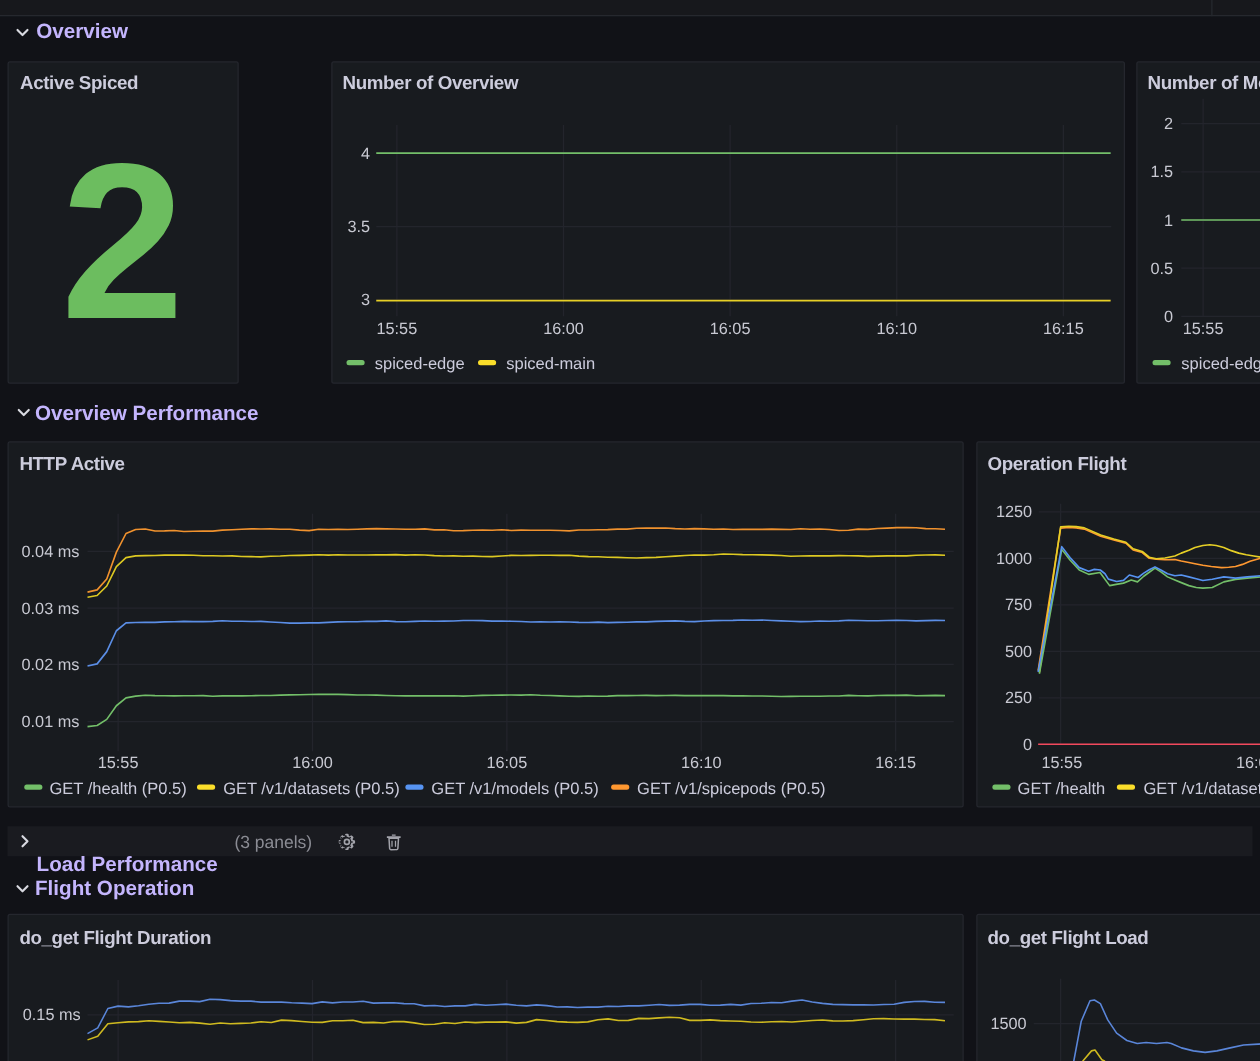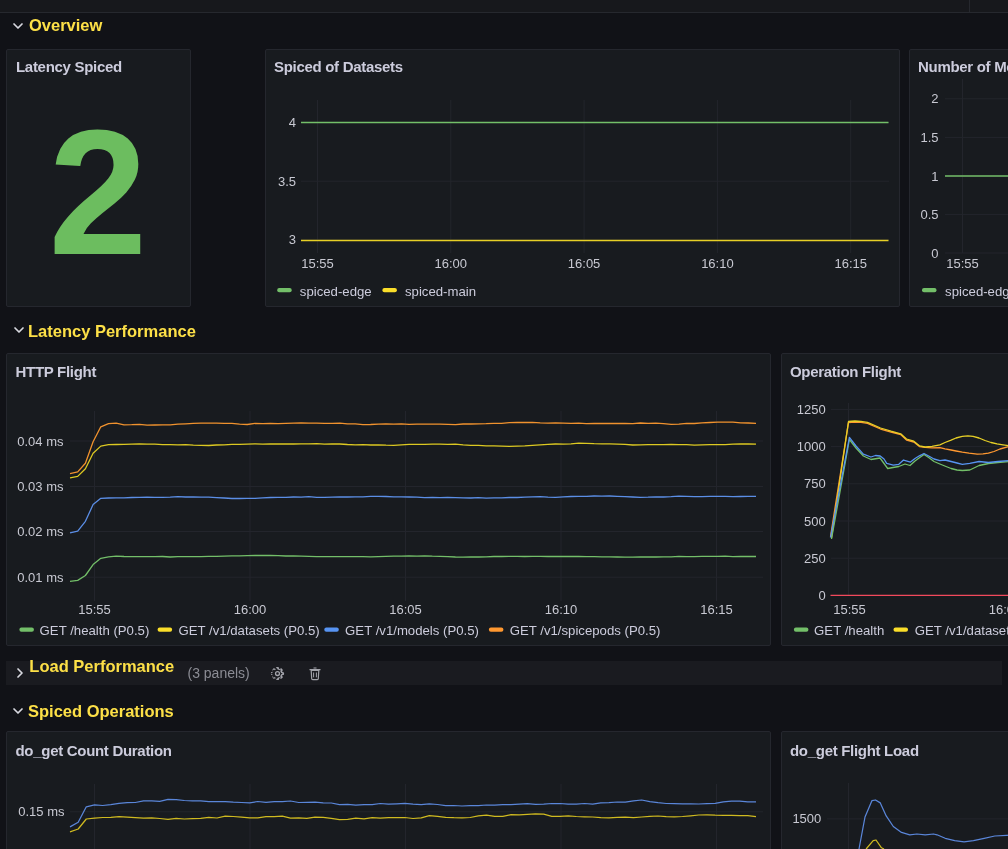--- a/index.html
+++ b/index.html
@@ -1,34 +1,34 @@
 <!DOCTYPE html>
 <html><head><meta charset="utf-8"><style>
 *{margin:0;padding:0;box-sizing:border-box}
 html,body{width:1008px;height:849px;background:#111217;overflow:hidden;
 font-family:"Liberation Sans",sans-serif}
 .panel{position:absolute;background:#181b1f;border:1px solid #25272e;border-radius:2px}
 .pt{position:absolute;font-size:15px;font-weight:700;color:#ccccdc;white-space:nowrap;letter-spacing:-0.3px}
-.sec{position:absolute;font-size:16.5px;font-weight:700;color:#fde047;line-height:1.117;white-space:nowrap}
+.sec{position:absolute;font-size:16.5px;font-weight:700;color:#c4b5fd;line-height:1.117;white-space:nowrap}
 svg{position:absolute;left:0;top:0;overflow:visible}
 svg text{font-family:"Liberation Sans",sans-serif;fill:#c8c9d2;font-size:13px}
 svg text.lg{font-size:13.2px;fill:#ccccdc}
 </style></head><body>
 <div style="position:absolute;left:0;top:0;width:1008px;height:13px;background:#17181c;border-bottom:1px solid #26282e"></div>
 <div style="position:absolute;left:969px;top:0;width:1px;height:13px;background:#26282e"></div>
 
 <svg style="left:13.2px;top:22.5px" width="10" height="7">
     <polyline points="1,1 5,5 9,1" fill="none" stroke="#d8d9e0" stroke-width="1.7" stroke-linecap="round" stroke-linejoin="round"></polyline>
   </svg>
 <div class="sec" style="left:29px;top:16.4px">Overview</div>
 <div class="panel" style="left:6px;top:49px;width:184.5px;height:258px"></div>
-<div class="pt" style="left:16px;top:58px">Latency Spiced</div>
+<div class="pt" style="left:16px;top:58px">Active Spiced</div>
 <div style="position:absolute;left:6px;top:117px;width:184px;text-align:center;font-size:177.7px;font-weight:700;line-height:151px;color:#6cbd5f">2</div>
 <div class="panel" style="left:264.5px;top:49px;width:635.5px;height:258px"></div>
-<div class="pt" style="left:274.0px;top:58px">Spiced of Datasets</div>
+<div class="pt" style="left:274.0px;top:58px">Number of Overview</div>
 <svg style="left:264.5px;top:49px" width="636" height="258">
     <line x1="52.5" y1="51" x2="52.5" y2="204" stroke="#23252c"></line>
     <line x1="185.8" y1="51" x2="185.8" y2="204" stroke="#23252c"></line>
     <line x1="319.1" y1="51" x2="319.1" y2="204" stroke="#23252c"></line>
     <line x1="452.4" y1="51" x2="452.4" y2="204" stroke="#23252c"></line>
     <line x1="585.7" y1="51" x2="585.7" y2="204" stroke="#23252c"></line>
     <line x1="36" y1="73.5" x2="624" y2="73.5" stroke="#23252c"></line>
     <text x="31" y="78.0" text-anchor="end">4</text>
     <line x1="36" y1="132.2" x2="624" y2="132.2" stroke="#23252c"></line>
     <text x="31" y="136.7" text-anchor="end">3.5</text>
@@ -61,23 +61,23 @@
     <line x1="36" y1="204" x2="130" y2="204" stroke="#23252c"></line>
     <text x="29.5" y="208.5" text-anchor="end">0</text>
     <text x="53.5" y="218.5" text-anchor="middle">15:55</text>
     <polyline points="36,127 130,127" fill="none" stroke="#73bf69" stroke-width="1.3"></polyline>
     <rect x="13" y="239" width="14.5" height="4.2" rx="2" fill="#73bf69"></rect>
     <text class="lg" x="36.1" y="246.5">spiced-edge</text>
   </svg>
 <svg style="left:13.5px;top:327.0px" width="10" height="7">
     <polyline points="1,1 5,5 9,1" fill="none" stroke="#d8d9e0" stroke-width="1.7" stroke-linecap="round" stroke-linejoin="round"></polyline>
   </svg>
-<div class="sec" style="left:28px;top:321.8px">Latency Performance</div>
+<div class="sec" style="left:28px;top:321.8px">Overview Performance</div>
 <div class="panel" style="left:6px;top:353px;width:765px;height:292.5px"></div>
-<div class="pt" style="left:15.5px;top:362.9px">HTTP Flight</div>
+<div class="pt" style="left:15.5px;top:362.9px">HTTP Active</div>
 <svg style="left:6px;top:353px" width="765" height="292">
     <line x1="88.5" y1="58" x2="88.5" y2="248" stroke="#23252c"></line>
     <line x1="244" y1="58" x2="244" y2="248" stroke="#23252c"></line>
     <line x1="399.5" y1="58" x2="399.5" y2="248" stroke="#23252c"></line>
     <line x1="555" y1="58" x2="555" y2="248" stroke="#23252c"></line>
     <line x1="710.5" y1="58" x2="710.5" y2="248" stroke="#23252c"></line>
     <line x1="64" y1="88" x2="757" y2="88" stroke="#23252c"></line>
     <text x="57.5" y="92.5" text-anchor="end">0.04 ms</text>
     <line x1="64" y1="133.5" x2="757" y2="133.5" stroke="#23252c"></line>
     <text x="57.5" y="138.0" text-anchor="end">0.03 ms</text>
@@ -128,37 +128,37 @@
     <polyline points="49.5,184.5 68.4,84.3 75,93 82.4,101.1 89.9,104 94.5,102.5 99.2,103 103,106 105.7,110.3 112.3,112.2 117.8,111.3 122.5,107 129.5,109 134,105.5 138.4,102.8 143,100.5 147.7,103 153,106 158.9,107.6 164,107 170.1,108.5 176,110 181.3,111.4 188.8,110.4 198.1,108.5 207.5,109.5 216.8,108.5 227.5,107.6 240,107" fill="none" stroke="#5794f2" stroke-width="1.3" stroke-linejoin="round"></polyline>
     <rect x="12.9" y="274.5" width="14.5" height="4.2" rx="2" fill="#73bf69"></rect>
     <text class="lg" x="33.1" y="281.9">GET /health</text>
     <rect x="112.5" y="274.5" width="14.5" height="4.2" rx="2" fill="#fade2a"></rect>
     <text class="lg" x="133.8" y="281.9">GET /v1/datasets</text>
   </svg>
 <div style="position:absolute;left:6px;top:661px;width:996px;height:24px;background:#1a1b20"></div>
 <svg style="left:17.4px;top:668.0px" width="7" height="10">
     <polyline points="1,1 5,5 1,9" fill="none" stroke="#d8d9e0" stroke-width="1.7" stroke-linecap="round" stroke-linejoin="round"></polyline>
   </svg>
-<div class="sec" style="left:29.3px;top:657px">Load Performance</div>
+<div class="sec" style="left:29.3px;top:683px">Load Performance</div>
 <div style="position:absolute;left:187.5px;top:665.6px;font-size:14px;color:#8b8c94;line-height:1.117">(3 panels)</div>
 <svg style="left:270px;top:666px" width="15" height="15" viewBox="0 0 16 16">
 <path fill="#a2a3aa" d="M8 5.2A2.8 2.8 0 1 0 8 10.8 2.8 2.8 0 1 0 8 5.2zm0 4.2A1.4 1.4 0 1 1 8 6.6a1.4 1.4 0 0 1 0 2.8z"></path>
 <path fill="#a2a3aa" d="M14.3 6.6l-1.1-.2a5.3 5.3 0 0 0-.3-.8l.6-.9c.2-.3.2-.7-.1-1l-1-1c-.3-.3-.7-.3-1-.1l-.9.6a5.3 5.3 0 0 0-.8-.3l-.2-1.1C9.4 1.3 9.1 1 8.7 1H7.3c-.4 0-.7.3-.8.7l-.2 1.1a5.3 5.3 0 0 0-.8.3l-.9-.6c-.3-.2-.7-.2-1 .1l-1 1c-.3.3-.3.7-.1 1l.6.9a5.3 5.3 0 0 0-.3.8l-1.1.2c-.4.1-.7.4-.7.8v1.4c0 .4.3.7.7.8l1.1.2c.1.3.2.5.3.8l-.6.9c-.2.3-.2.7.1 1l1 1c.3.3.7.3 1 .1l.9-.6c.3.1.5.2.8.3l.2 1.1c.1.4.4.7.8.7h1.4c.4 0 .7-.3.8-.7l.2-1.1c.3-.1.5-.2.8-.3l.9.6c.3.2.7.2 1-.1l1-1c.3-.3.3-.7.1-1l-.6-.9c.1-.3.2-.5.3-.8l1.1-.2c.4-.1.7-.4.7-.8V7.4c0-.4-.3-.7-.7-.8zm-1.2 1.9-1.4.3-.1.5a4 4 0 0 1-.5 1.1l-.3.4.8 1.2-.6.6-1.2-.8-.4.3a4 4 0 0 1-1.1.5l-.5.1-.3 1.4h-.8l-.3-1.4-.5-.1a4 4 0 0 1-1.1-.5l-.4-.3-1.2.8-.6-.6.8-1.2-.3-.4a4 4 0 0 1-.5-1.1l-.1-.5-1.4-.3v-.8l1.4-.3.1-.5a4 4 0 0 1 .5-1.1l.3-.4-.8-1.2.6-.6 1.2.8.4-.3a4 4 0 0 1 1.1-.5l.5-.1.3-1.4h.8l.3 1.4.5.1a4 4 0 0 1 1.1.5l.4.3 1.2-.8.6.6-.8 1.2.3.4a4 4 0 0 1 .5 1.1l.1.5 1.4.3z"></path>
   </svg>
 <svg style="left:308px;top:666px" width="14" height="15" viewBox="0 0 14 15">
 <path fill="#a2a3aa" d="M5.5 1.5h3v1h-3zM1.5 3h11v1.3h-11z"></path>
 <path fill="none" stroke="#a2a3aa" stroke-width="1.2" d="M3.2 4.5h7.6l-.5 8.3a1 1 0 0 1-1 .9H4.7a1 1 0 0 1-1-.9z"></path>
 <path fill="none" stroke="#a2a3aa" stroke-width="1" d="M5.6 6.5v4.8M8.4 6.5v4.8"></path>
   </svg>
 <svg style="left:13.4px;top:707.7px" width="10" height="7">
     <polyline points="1,1 5,5 9,1" fill="none" stroke="#d8d9e0" stroke-width="1.7" stroke-linecap="round" stroke-linejoin="round"></polyline>
   </svg>
-<div class="sec" style="left:28px;top:701.6px">Spiced Operations</div>
+<div class="sec" style="left:28px;top:701.6px">Flight Operation</div>
 <div class="panel" style="left:6px;top:731px;width:765px;height:290px"></div>
-<div class="pt" style="left:15.5px;top:741.9px">do_get Count Duration</div>
+<div class="pt" style="left:15.5px;top:741.9px">do_get Flight Duration</div>
 <svg style="left:6px;top:731px" width="765" height="118">
     <line x1="88.5" y1="53" x2="88.5" y2="118" stroke="#23252c"></line>
     <line x1="244" y1="53" x2="244" y2="118" stroke="#23252c"></line>
     <line x1="399.5" y1="53" x2="399.5" y2="118" stroke="#23252c"></line>
     <line x1="555" y1="53" x2="555" y2="118" stroke="#23252c"></line>
     <line x1="710.5" y1="53" x2="710.5" y2="118" stroke="#23252c"></line>
     <line x1="64" y1="80.8" x2="757" y2="80.8" stroke="#23252c"></line>
     <text x="58.5" y="85.3" text-anchor="end">0.15 ms</text>
     <polyline points="64.0,95.9 72.2,91.3 80.3,75.8 88.5,73.9 96.7,74.5 104.8,73.6 113.0,72.4 121.2,71.6 129.3,71.5 137.5,69.9 145.7,69.9 153.8,70.3 162.0,68.4 170.2,68.7 178.3,69.5 186.5,69.9 194.7,69.9 202.8,70.7 211.0,70.7 219.2,70.7 227.3,71.2 235.5,71.5 243.7,71.9 251.8,70.5 260.0,71.3 268.2,70.6 276.3,70.6 284.5,70.0 292.7,71.5 300.8,71.3 309.0,71.2 317.2,71.9 325.3,72.0 333.5,73.7 341.7,73.4 349.8,74.2 358.0,73.7 366.2,73.7 374.3,72.5 382.5,73.2 390.7,72.8 398.8,72.3 407.0,73.2 415.2,73.7 423.3,72.9 431.5,73.5 439.7,74.6 447.8,74.5 456.0,75.0 464.2,74.7 472.3,74.7 480.5,74.0 488.7,74.2 496.8,73.7 505.0,73.7 513.2,73.2 521.3,72.6 529.5,73.3 537.7,73.1 545.8,72.5 554.0,72.5 562.2,73.2 570.3,73.1 578.5,72.5 586.7,73.1 594.8,71.8 603.0,71.6 611.2,71.0 619.3,71.2 627.5,69.9 635.7,69.0 643.8,70.6 652.0,71.7 660.2,72.5 668.3,72.7 676.5,72.9 684.7,72.9 692.8,73.0 701.0,72.6 709.2,72.4 717.3,70.9 725.5,70.2 733.7,70.1 741.8,70.8 750.0,70.9" fill="none" stroke="#5a86d9" stroke-width="1.25" stroke-linejoin="round"></polyline>
     <polyline points="64.0,100.9 72.2,98.0 80.3,88.0 88.5,87.2 96.7,86.5 104.8,86.3 113.0,85.6 121.2,86.1 129.3,86.6 137.5,87.2 145.7,86.9 153.8,87.5 162.0,88.4 170.2,87.4 178.3,88.0 186.5,87.7 194.7,87.4 202.8,86.4 211.0,87.0 219.2,85.1 227.3,85.5 235.5,86.2 243.7,86.8 251.8,86.9 260.0,85.6 268.2,85.6 276.3,85.2 284.5,87.1 292.7,86.9 300.8,87.4 309.0,86.2 317.2,86.3 325.3,87.3 333.5,88.6 341.7,88.4 349.8,87.2 358.0,87.8 366.2,86.6 374.3,87.1 382.5,86.7 390.7,86.7 398.8,86.5 407.0,87.5 415.2,86.9 423.3,84.7 431.5,85.4 439.7,86.3 447.8,86.7 456.0,86.9 464.2,86.5 472.3,84.8 480.5,84.1 488.7,85.4 496.8,85.3 505.0,83.7 513.2,83.9 521.3,83.3 529.5,82.8 537.7,83.2 545.8,85.3 554.0,85.3 562.2,84.9 570.3,85.5 578.5,85.8 586.7,86.0 594.8,86.6 603.0,86.8 611.2,86.4 619.3,86.2 627.5,86.6 635.7,86.0 643.8,85.4 652.0,85.0 660.2,85.7 668.3,85.8 676.5,85.5 684.7,84.8 692.8,84.0 701.0,83.9 709.2,84.2 717.3,84.3 725.5,84.3 733.7,84.6 741.8,84.7 750.0,85.6" fill="none" stroke="#cfba20" stroke-width="1.25" stroke-linejoin="round"></polyline>

